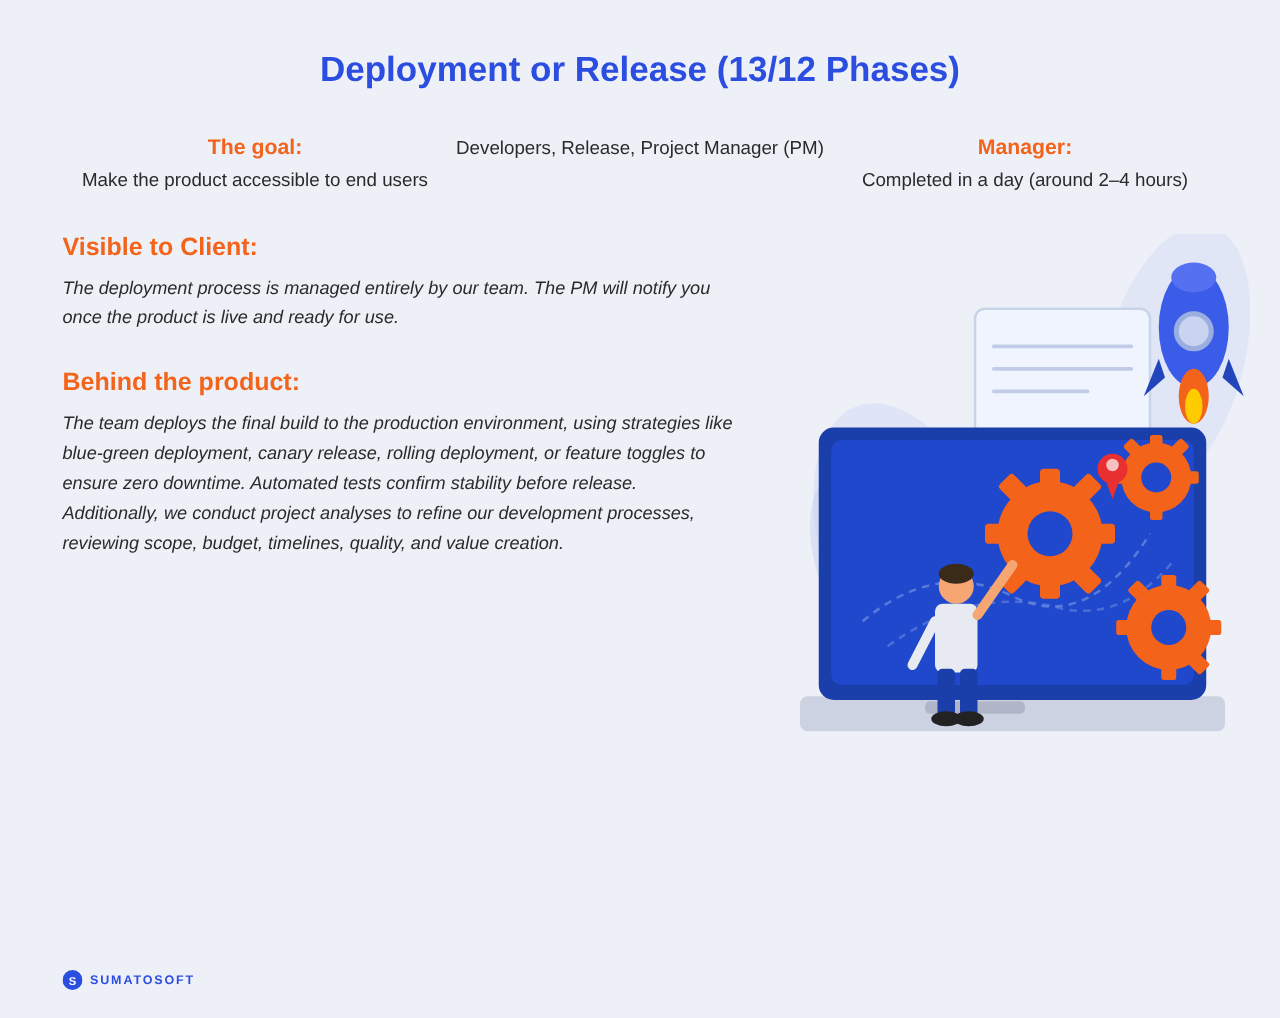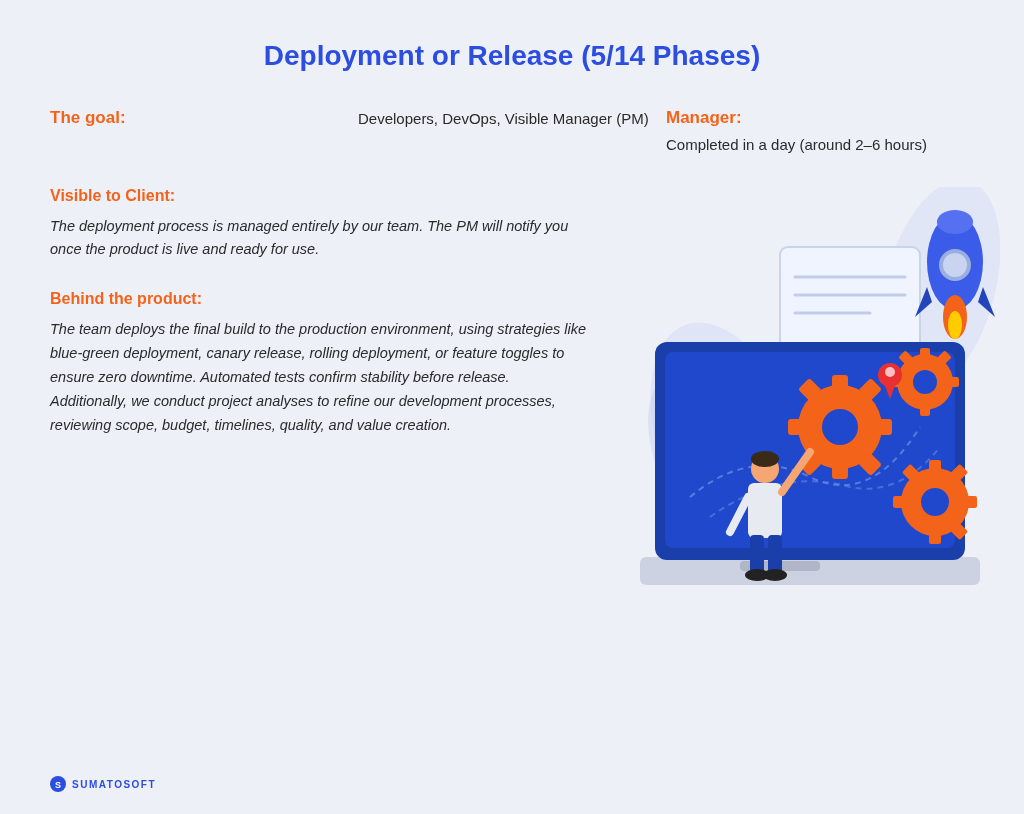--- a/index.html
+++ b/index.html
@@ -26,20 +26,21 @@
       font-size: 28px;
       font-weight: 800;
       color: #2b4de0;
       margin-bottom: 36px;
     }
 
     .top-section {
       display: flex;
       gap: 0;
       margin-bottom: 30px;
+      text-align: center;
     }
 
     .info-block {
       flex: 1;
     }
 
     .info-label {
       font-size: 17px;
       font-weight: 800;
       color: #f4631a;
@@ -60,21 +61,21 @@
     .left-content {
       flex: 0 0 540px;
     }
 
     .right-content {
       flex: 1;
       position: relative;
     }
 
     .section-heading {
-      font-size: 16px;
+      font-size: 20px;
       font-weight: 800;
       color: #f4631a;
       margin-bottom: 10px;
     }
 
     .section-text {
       font-size: 14.5px;
       color: #2a2a2a;
       line-height: 1.65;
       margin-bottom: 28px;
@@ -97,32 +98,33 @@
       letter-spacing: 1.5px;
       text-transform: uppercase;
     }
 
   </style>
 </head>
 <body>
 
 <div class="page-container">
 
-  <h1 class="page-title">Deployment or Release (5/14 Phases)</h1>
+  <h1 class="page-title">Deployment or Release (13/12 Phases)</h1>
 
   <div class="top-section">
     <div class="info-block">
       <div class="info-label">The goal:</div>
+      <div class="info-text">Make the product accessible to end users</div>
     </div>
     <div class="info-block">
-      <div class="info-text">Developers, DevOps, Visible Manager (PM)</div>
+      <div class="info-text">Developers, Release, Project Manager (PM)</div>
     </div>
     <div class="info-block">
       <div class="info-label">Manager:</div>
-      <div class="info-text">Completed in a day (around 2–6 hours)</div>
+      <div class="info-text">Completed in a day (around 2–4 hours)</div>
     </div>
   </div>
 
   <div class="content-area">
     <div class="left-content">
       <div class="section-heading">Visible to Client:</div>
       <div class="section-text">The deployment process is managed entirely by our team. The PM will notify you once the product is live and ready for use.</div>
 
       <div class="section-heading">Behind the product:</div>
       <div class="section-text">The team deploys the final build to the production environment, using strategies like blue-green deployment, canary release, rolling deployment, or feature toggles to ensure zero downtime. Automated tests confirm stability before release. Additionally, we conduct project analyses to refine our development processes, reviewing scope, budget, timelines, quality, and value creation.</div>

